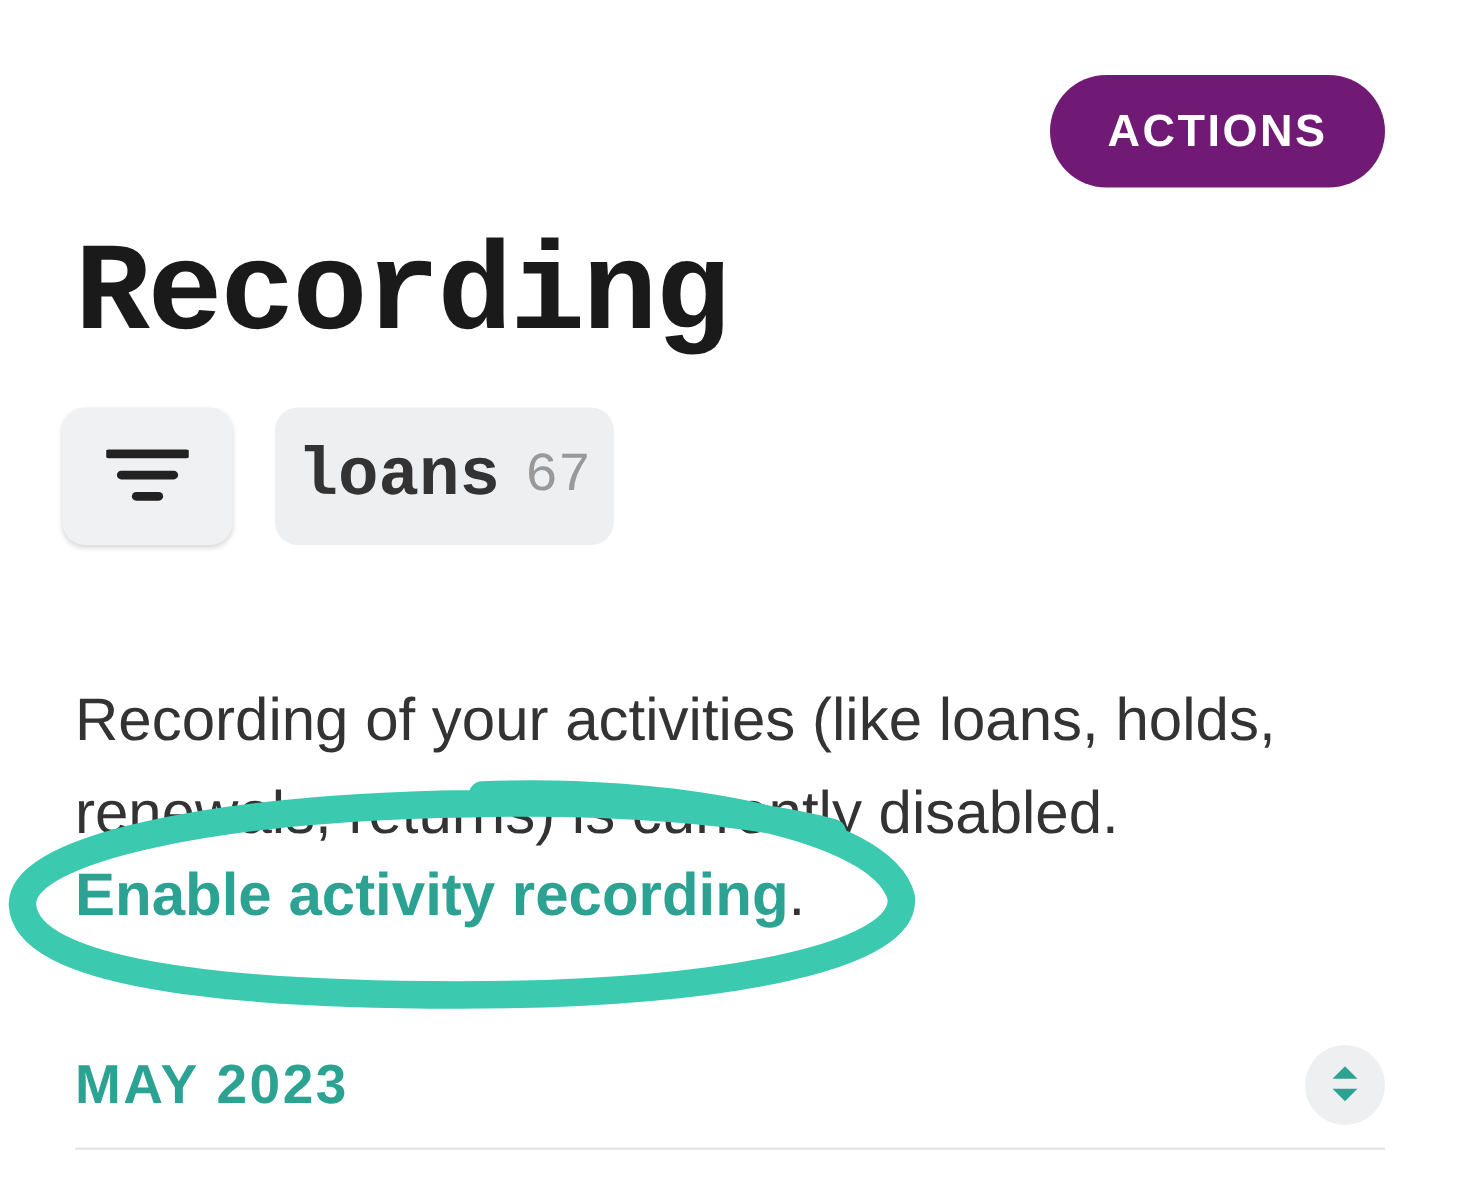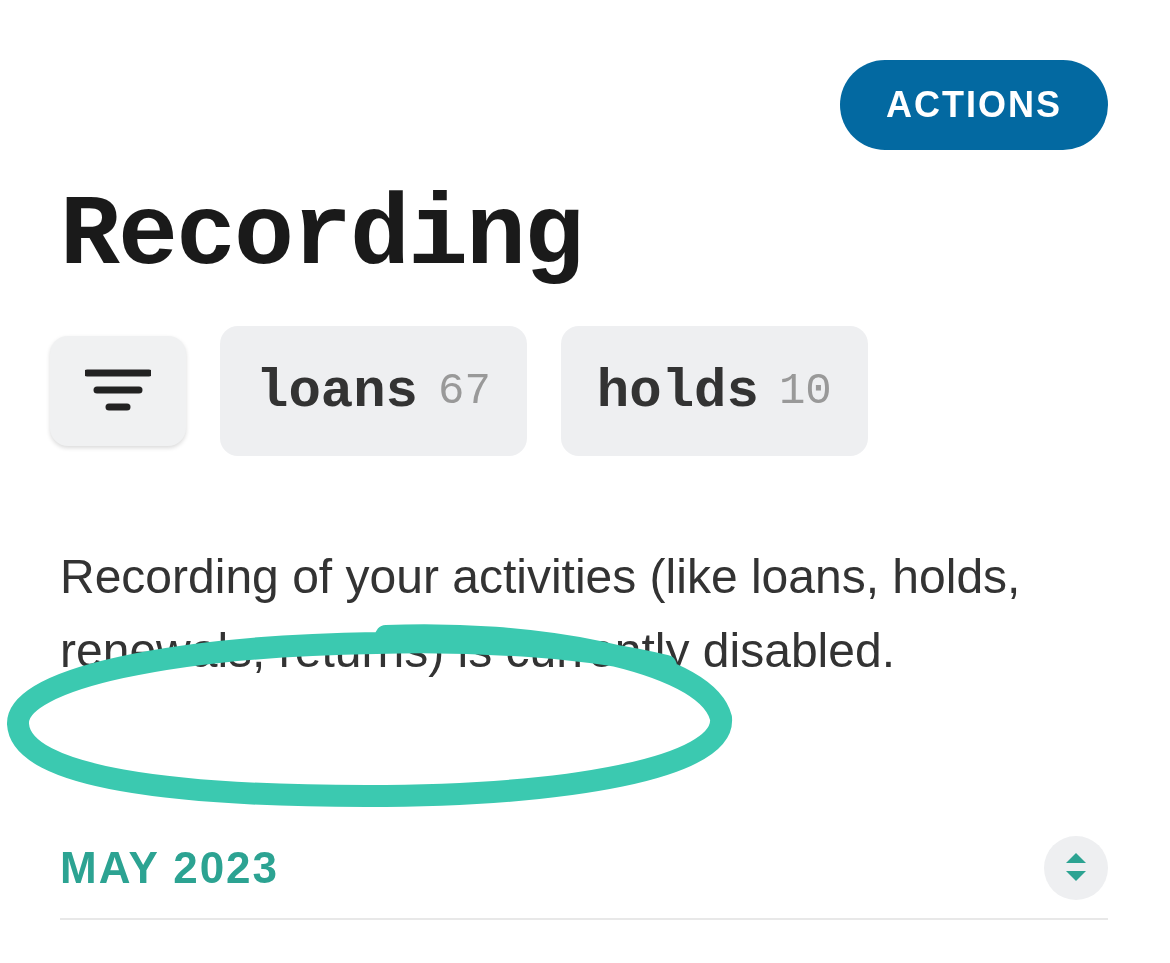--- a/index.html
+++ b/index.html
@@ -12,21 +12,21 @@
       background: #ffffff;
       width: 1170px;
       height: 963px;
       position: relative;
       overflow: hidden;
     }
     .actions-button {
       position: absolute;
       top: 60px;
       right: 62px;
-      background: #0369a1;
+      background: #701a75;
       color: #ffffff;
       border: none;
       border-radius: 50px;
       padding: 24px 46px;
       font-size: 36px;
       font-weight: 700;
       letter-spacing: 2px;
       cursor: pointer;
       font-family: inherit;
     }
@@ -57,22 +57,22 @@
       display: flex;
       align-items: center;
       justify-content: center;
       cursor: pointer;
       box-shadow: 0 2px 4px rgba(0,0,0,0.15);
     }
     .filter-chip {
       background: #eeeff1;
       border: none;
       border-radius: 18px;
-      height: 130px;
-      padding: 0 36px;
+      height: 110px;
+      padding: 0 18px;
       display: flex;
       align-items: center;
       gap: 20px;
       cursor: pointer;
     }
     .filter-chip-label {
       font-family: "Courier New", Courier, monospace;
       font-size: 54px;
       font-weight: 700;
       color: #333;
@@ -166,28 +166,27 @@
         <line x1="24" y1="40" x2="42" y2="40" stroke="#222" stroke-width="7" stroke-linecap="round"></line>
       </svg>
     </span>
   </button>
 
   <button class="filter-chip">
     <span class="filter-chip-label">loans</span>
     <span class="filter-chip-count">67</span>
   </button>
 
-  <button class="filter-chip">
-    <span class="filter-chip-label">holds</span>
-    <span class="filter-chip-count">10</span>
-  </button>
 </div>
 
 <div class="info-block">
   <p class="info-text">Recording of your activities (like loans, holds, renewals, returns) is currently disabled.</p>
+  <p>
+    <a class="enable-link">Enable activity recording</a><span class="period">.</span>
+  </p>
 </div>
 
 <svg class="annotation-circle" width="730" height="190" viewBox="0 0 730 190">
   <path d="M 380 18 
            C 520 12, 700 40, 715 100
            C 720 150, 560 178, 360 178
            C 170 178, 15 160, 12 106
            C 10 60, 170 28, 370 25
            C 480 22, 590 30, 660 48" fill="none" stroke="#3bc9b0" stroke-width="22" stroke-linecap="round"></path>
 </svg>

